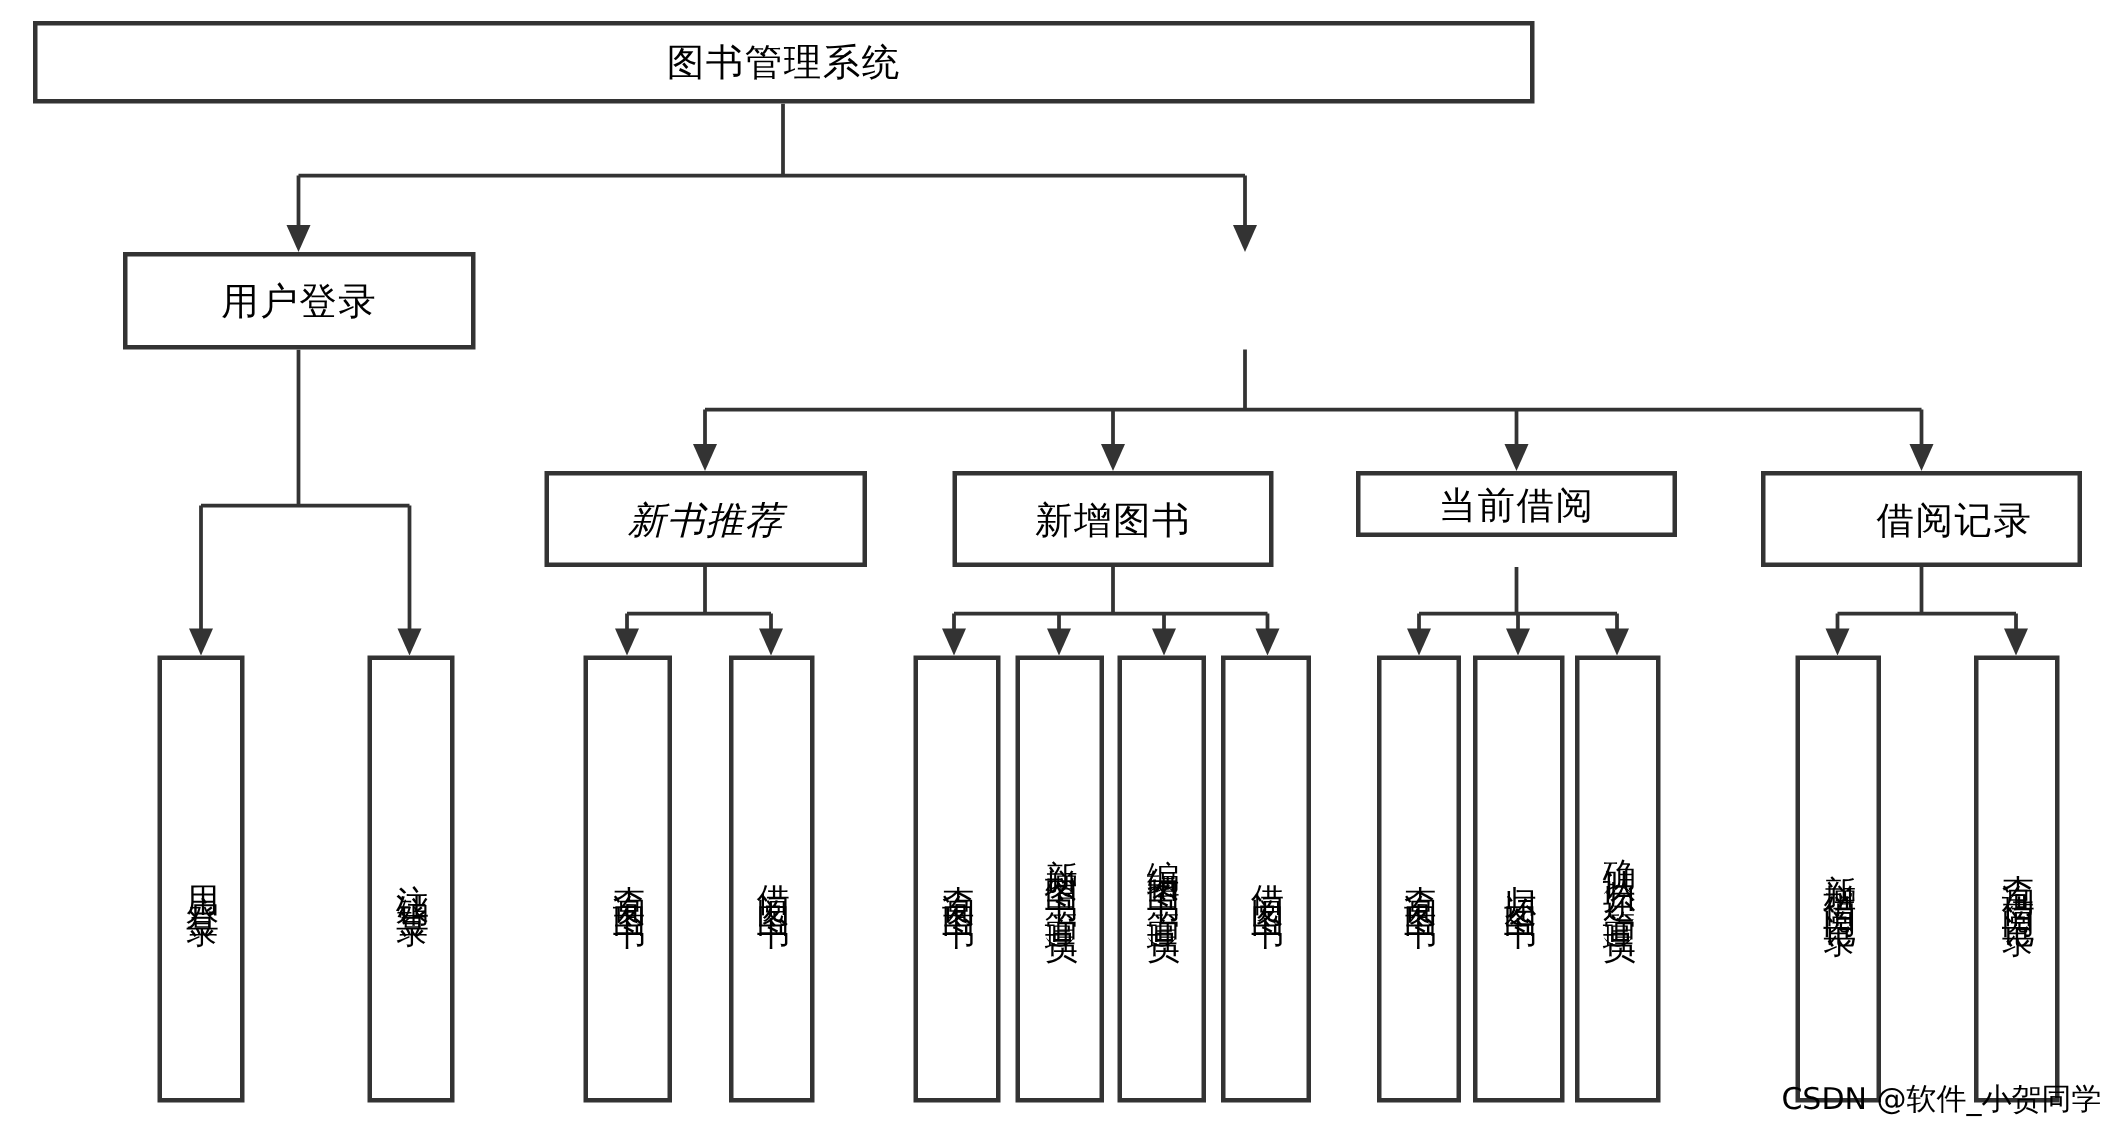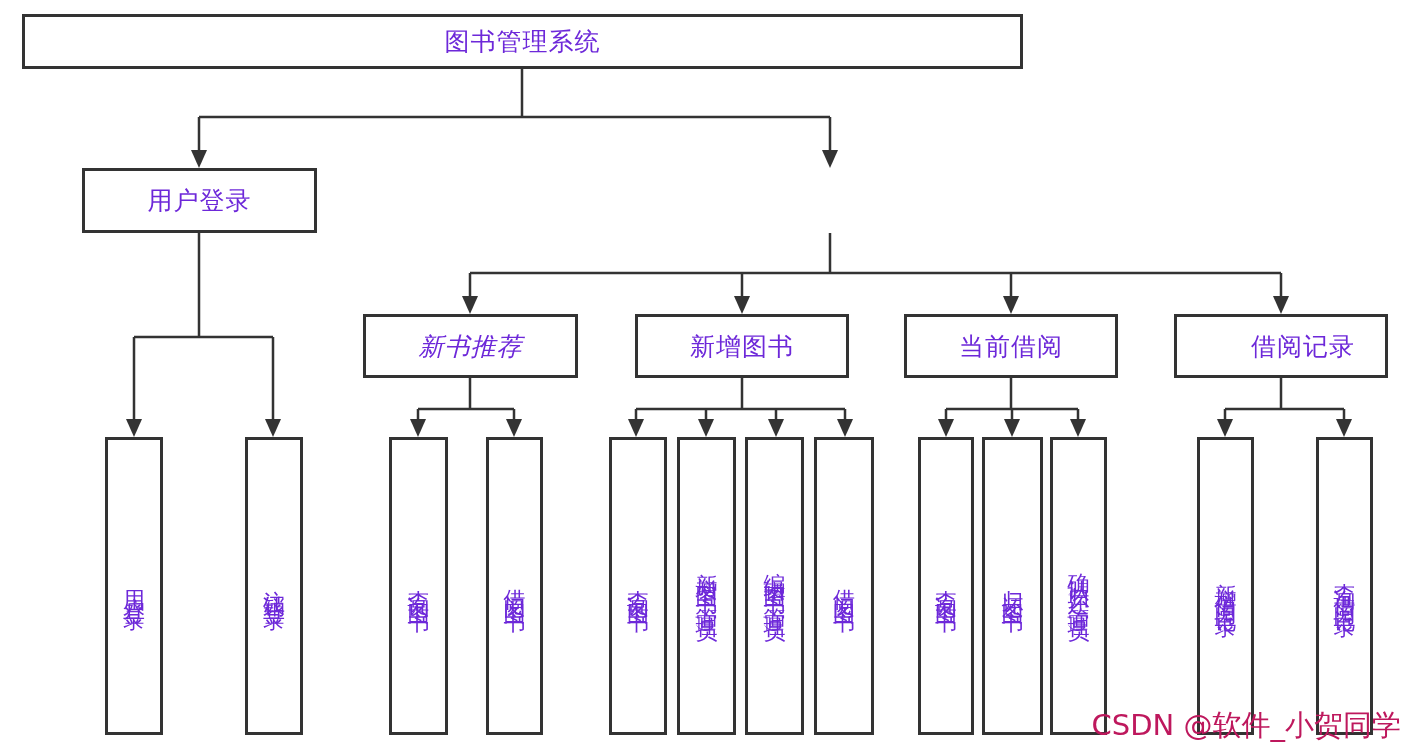--- a/index.html
+++ b/index.html
@@ -18,38 +18,38 @@
     z-index: 1;
   }
   .node {
     position: absolute;
     box-sizing: border-box;
     background: #ffffff;
     border: 3px solid #333333;
     display: flex;
     align-items: center;
     justify-content: center;
-    color: #6d28d9;
+    color: #000000;
     z-index: 2;
   }
   .hbox { font-size: 25px; letter-spacing: 1px; white-space: nowrap; }
   .vbox span {
     writing-mode: vertical-rl;
     text-orientation: mixed;
     font-size: 22px;
     line-height: 1;
     letter-spacing: 7px;
     white-space: nowrap;
   }
   .watermark {
     position: absolute;
     right: 4px;
     bottom: 1px;
-    font-size: 29px;
-    color: #be185d;
+    font-size: 20px;
+    color: #000000;
     z-index: 3;
     white-space: nowrap;
   }
 </style>
 </head>
 <body>
 
 <div class="stage">
 
   <svg class="wires" viewBox="0 0 1405 747" xmlns="http://www.w3.org/2000/svg">
@@ -99,21 +99,21 @@
   <div class="node hbox" style="left:82px;top:168px;width:235px;height:65px;">
     <span>用户登录</span>
   </div>
 
   <div class="node hbox" style="left:363px;top:314px;width:215px;height:64px;font-style:italic;">
     <span>新书推荐</span>
   </div>
   <div class="node hbox" style="left:635px;top:314px;width:214px;height:64px;">
     <span>新增图书</span>
   </div>
-  <div class="node hbox" style="left:904px;top:314px;width:214px;height:64px;">
+  <div class="node hbox" style="left:904px;top:314px;width:214px;height:44px;">
     <span>当前借阅</span>
   </div>
   <div class="node hbox" style="left:1174px;top:314px;width:214px;height:64px;padding-left:44px;">
     <span>借阅记录</span>
   </div>
 
   <div class="node vbox" style="left:105px;top:437px;width:58px;height:298px;">
     <span>用户登录</span>
   </div>
   <div class="node vbox" style="left:245px;top:437px;width:58px;height:298px;">

